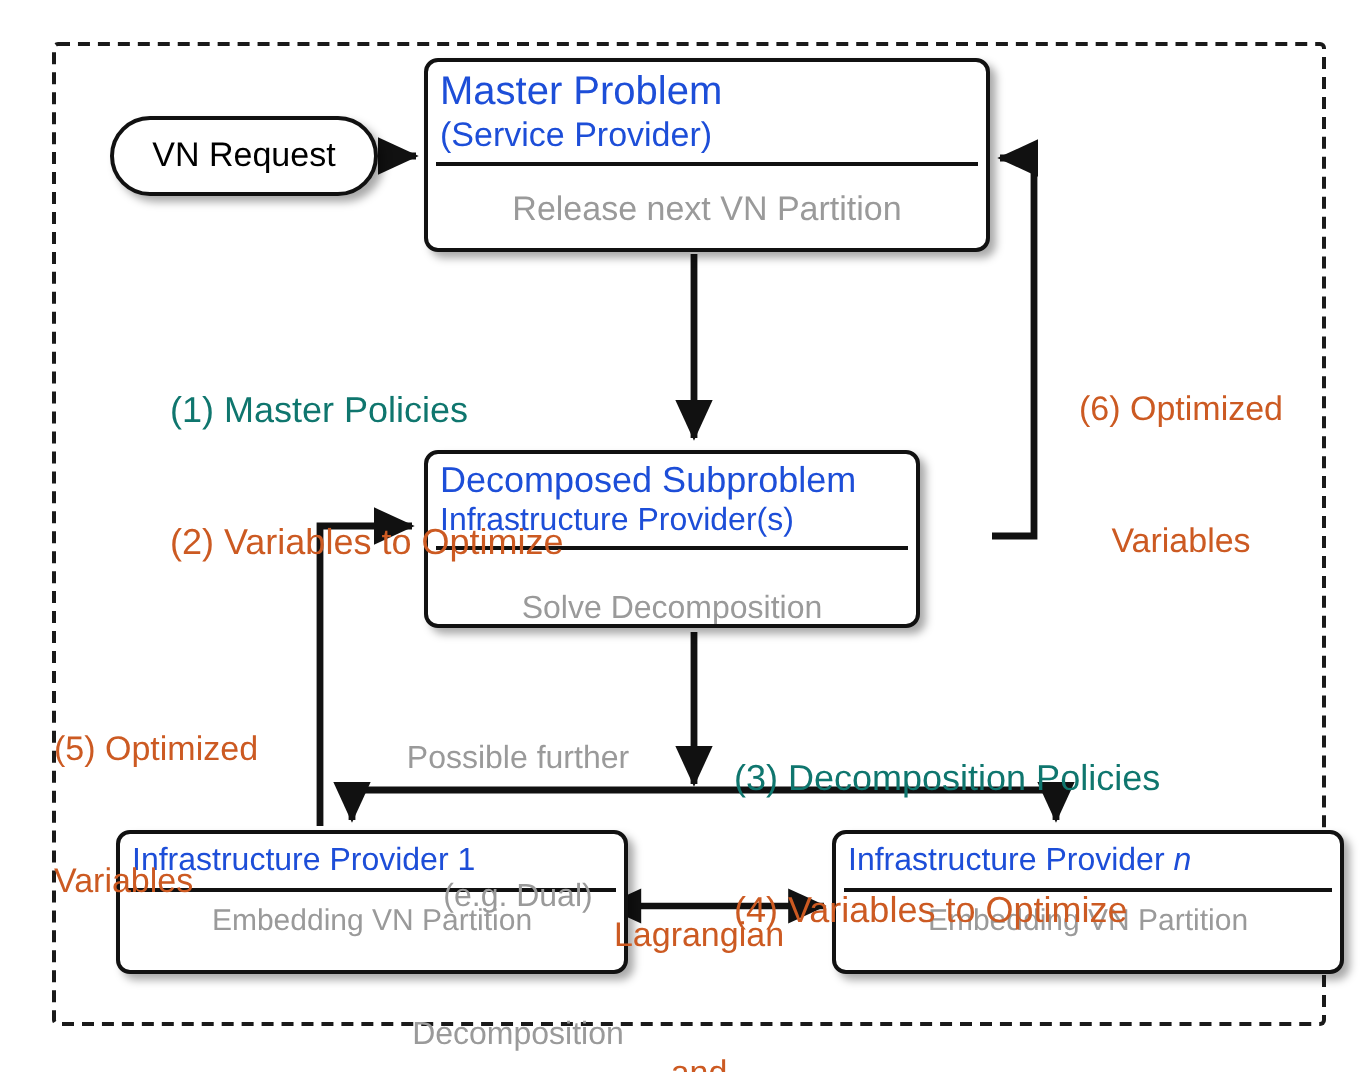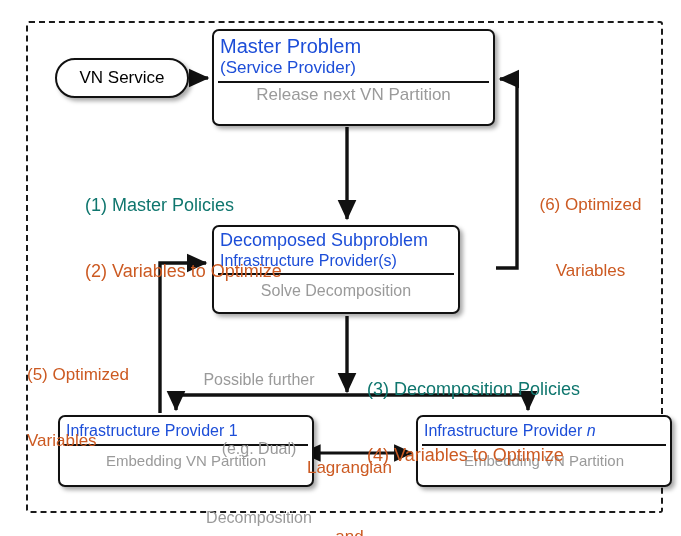--- a/index.html
+++ b/index.html
@@ -61,28 +61,28 @@
     text-align: center;
     color: #9a9a9a;
     padding: 4px 6px 4px 6px;
   }
 
   
   #master-problem { left: 212px; top: 29px; width: 283px; height: 97px; }
   #master-problem .title-main { font-size: 20px; line-height: 24px; }
   #master-problem .title-sub  { font-size: 17px; line-height: 20px; }
   #master-problem .node-head  { padding-top: 3px; }
-  #master-problem .node-body  { font-size: 17px; line-height: 22px; padding-top: 1px; text-align: center; }
+  #master-problem .node-body  { font-size: 17px; line-height: 22px; padding-top: 11px; text-align: center; }
 
   
   #decomposed-subproblem { left: 212px; top: 225px; width: 248px; height: 89px; }
   #decomposed-subproblem .title-main { font-size: 18px; line-height: 22px; }
   #decomposed-subproblem .title-sub  { font-size: 16px; line-height: 19px; }
   #decomposed-subproblem .node-head  { padding-top: 2px; }
-  #decomposed-subproblem .node-body  { font-size: 16px; line-height: 21px; padding-top: 5px; }
+  #decomposed-subproblem .node-body  { font-size: 16px; line-height: 21px; padding-top: 19px; }
 
   
   .provider-node { top: 415px; width: 256px; height: 72px; }
   #provider-1 { left: 58px; }
   #provider-n { left: 416px; }
   .provider-node .node-head { font-size: 16px; line-height: 20px; padding-top: 4px; }
   .provider-node .node-body { font-size: 15px; line-height: 20px; padding-top: 5px; }
   .italic-n { font-style: italic; }
 
   
@@ -144,21 +144,21 @@
     <polyline points="160,413 160,263 206,263" fill="none" stroke="#111111" stroke-width="3.4" stroke-linejoin="miter" marker-end="url(#arrowhead)"></polyline>
 
     <line x1="347" y1="316" x2="347" y2="392" stroke="#111111" stroke-width="3.4" marker-end="url(#arrowhead)"></line>
     <polyline points="347,395 176,395 176,410" fill="none" stroke="#111111" stroke-width="3.4" stroke-linejoin="miter" marker-end="url(#arrowhead)"></polyline>
     <polyline points="347,395 528,395 528,410" fill="none" stroke="#111111" stroke-width="3.4" stroke-linejoin="miter" marker-end="url(#arrowhead)"></polyline>
 
     <line x1="303" y1="453" x2="412" y2="453" stroke="#111111" stroke-width="3.2" marker-start="url(#arrowhead-start)" marker-end="url(#arrowhead)"></line>
   </svg>
 
   <div id="vn-request">
-    <span>VN Service</span>
+    <span>VN Request</span>
   </div>
 
   <div id="master-problem" class="node">
     <div class="node-head">
       <div class="title-main">Master Problem</div>
       <div class="title-sub">(Service Provider)</div>
     </div>
     <div class="node-divider"></div>
     <div class="node-body">Release next VN Partition</div>
   </div>

